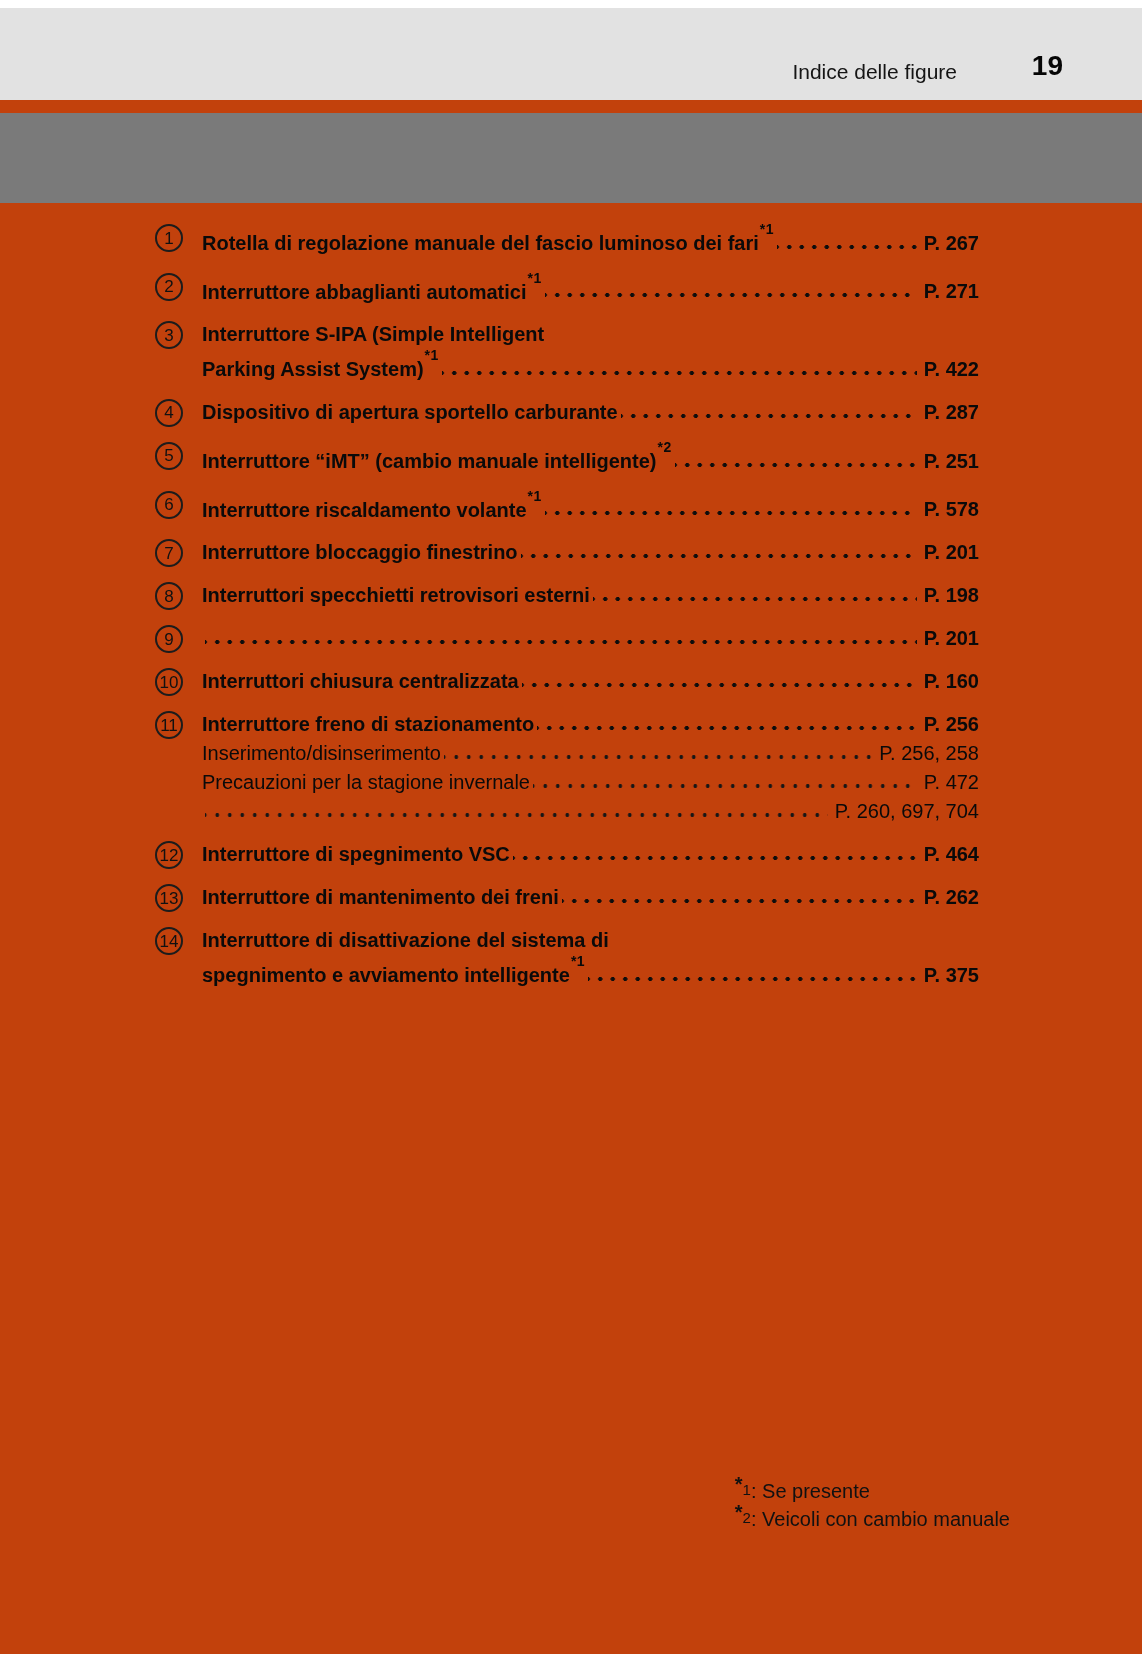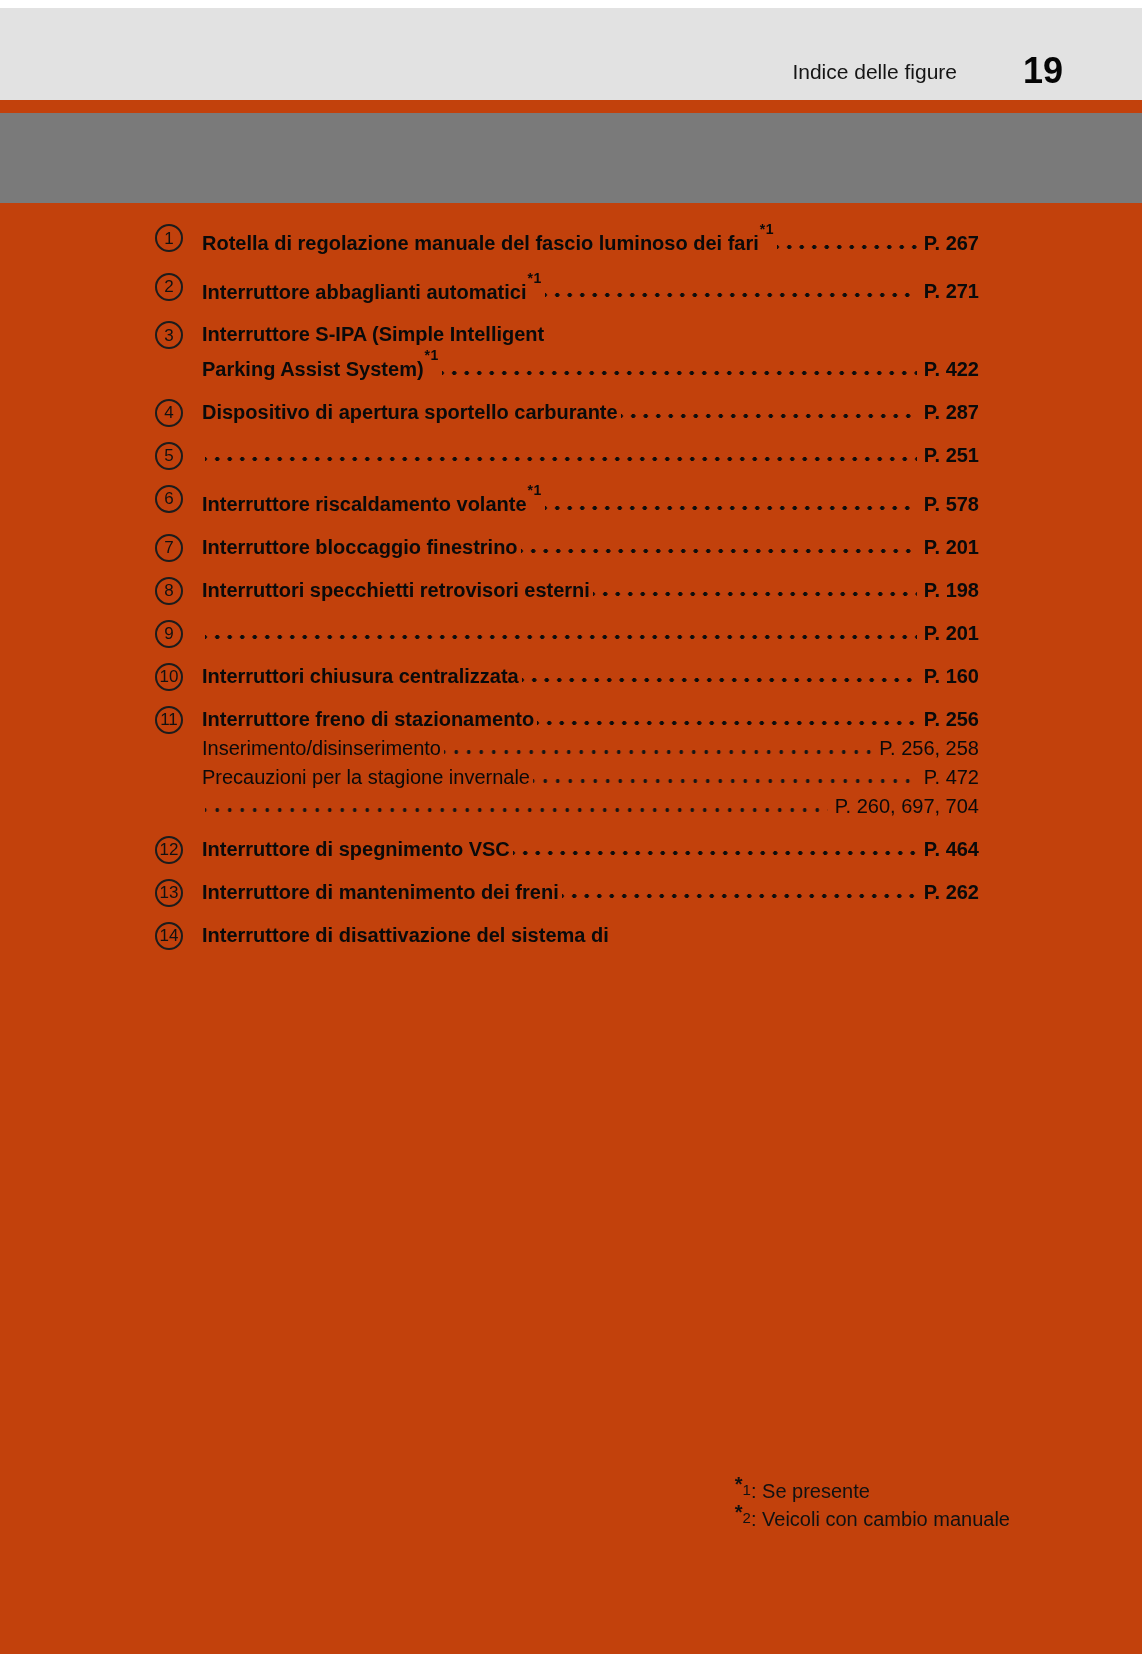--- a/index.html
+++ b/index.html
@@ -13,21 +13,21 @@
   .band-light {
     position:absolute; top:0; left:0; width:100%; height:92px;
     background:#e2e2e2;
   }
   .header-title {
     position:absolute; top:52px; right:185px;
     font-size:21px; color:#151515; white-space:nowrap;
   }
   .header-page {
     position:absolute; top:42px; right:79px;
-    font-size:36px; font-weight:bold; color:#050505;
+    font-size:28px; font-weight:bold; color:#050505;
   }
   .band-dark {
     position:absolute; top:105px; left:0; width:100%; height:90px;
     background:#7a7a7a;
   }
 
   
   .list { position:absolute; left:155px; top:215px; width:824px; }
   .entry { display:flex; margin-bottom:14px; }
   .badge {
@@ -125,20 +125,21 @@
             <span class="txt">Dispositivo di apertura sportello carburante</span>
             <span class="leader"></span>
             <span class="page-ref">P. 287</span>
           </div>
         </div>
       </div>
       <div class="entry">
         <span class="badge">5</span>
         <div class="entry-body">
           <div class="line ">
+            <span class="txt">Interruttore “iMT” (cambio manuale intelligente)<sup class="sup">*2</sup></span>
             <span class="leader"></span>
             <span class="page-ref">P. 251</span>
           </div>
         </div>
       </div>
       <div class="entry">
         <span class="badge">6</span>
         <div class="entry-body">
           <div class="line ">
             <span class="txt">Interruttore riscaldamento volante<sup class="sup">*1</sup></span>
@@ -228,20 +229,25 @@
             <span class="leader"></span>
             <span class="page-ref">P. 262</span>
           </div>
         </div>
       </div>
       <div class="entry">
         <span class="badge">14</span>
         <div class="entry-body">
           <div class="line ">
             <span class="txt">Interruttore di disattivazione del sistema di</span>
+          </div>
+          <div class="line ">
+            <span class="txt">spegnimento e avviamento intelligente<sup class="sup">*1</sup></span>
+            <span class="leader"></span>
+            <span class="page-ref">P. 375</span>
           </div>
         </div>
       </div>
     </div>
 
   <div class="footnotes">
     <div class="fn-line"><span class="fn-star">*</span><span class="fn-num">1</span><span>: Se presente</span></div>
     <div class="fn-line"><span class="fn-star">*</span><span class="fn-num">2</span><span>: Veicoli con cambio manuale</span></div>
   </div>
 

